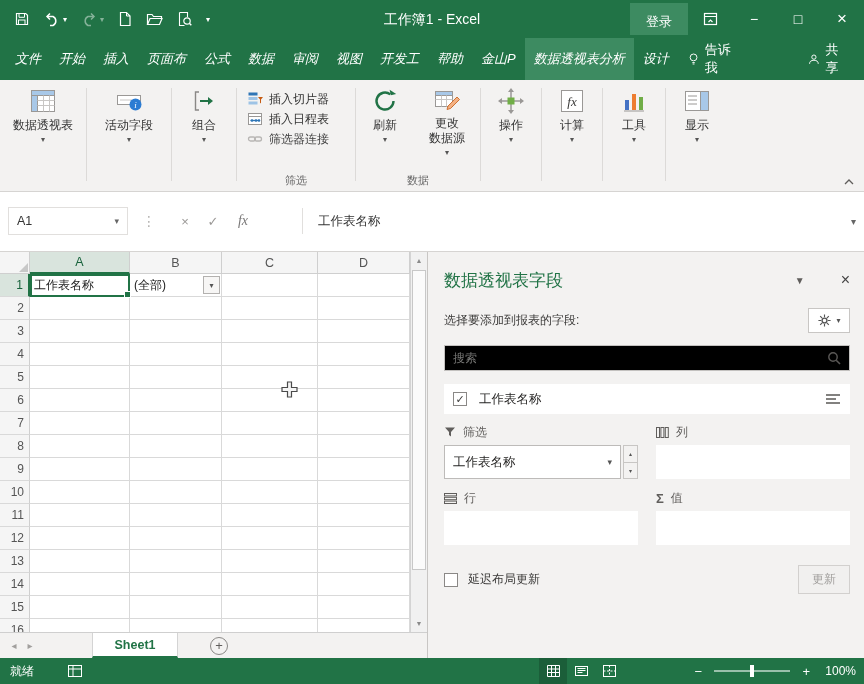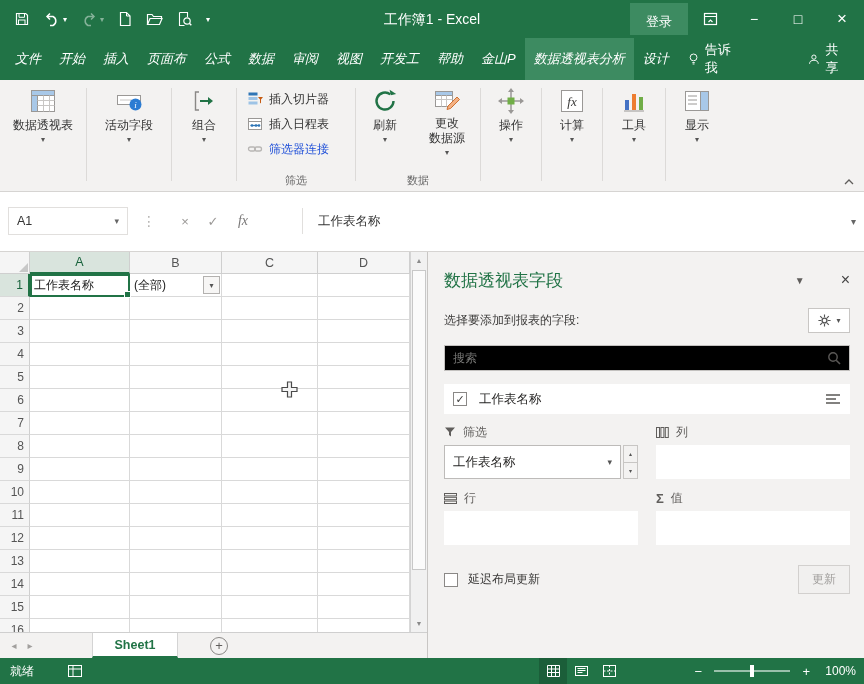--- a/index.html
+++ b/index.html
@@ -27,23 +27,23 @@
   .share { margin-left:52px; margin-right:8px; }
 
   
   .ribbon { position:absolute; top:80px; left:0; right:0; height:112px; background:#f3f2f1; border-bottom:1px solid #d6d4d2; display:flex; align-items:stretch; }
   .rgroup { position:relative; display:flex; align-items:flex-start; }
   .vsep { width:1px; background:#dcdad8; margin:8px 0 10px; }
   .bigbtn { display:flex; flex-direction:column; align-items:center; padding-top:7px; }
   .bigbtn svg { margin-bottom:3px; }
   .blabel { font-size:12px; color:#333; line-height:15px; white-space:nowrap; }
   .bcaret { font-size:8px; color:#555; margin-top:2px; }
-  .stackcol { display:flex; flex-direction:column; padding:9px 8px 0 10px; gap:5px; }
+  .stackcol { display:flex; flex-direction:column; padding:9px 8px 0 10px; }
   .sbtn { display:flex; align-items:center; gap:6px; font-size:12px; color:#333; height:20px; white-space:nowrap; }
-  .sbtn.disabled { color:#1d4ed8; }
+  .sbtn.disabled { color:#404040; }
   .glabel { position:absolute; bottom:3px; left:0; right:0; text-align:center; font-size:11px; color:#666; }
   .collapse-ribbon { position:absolute; right:10px; bottom:6px; }
 
   
   .fbar { position:absolute; top:192px; left:0; right:0; height:60px; background:#fff; border-bottom:1px solid #d6d4d2; }
   .namebox { position:absolute; left:8px; top:15px; width:120px; height:28px; border:1px solid #e1dfdd; display:flex; align-items:center; padding:0 8px; font-size:12.5px; color:#333; }
   .nbcaret { margin-left:auto; font-size:9px; color:#666; }
   .fdots { position:absolute; left:142px; top:15px; height:28px; display:flex; align-items:center; color:#b5b3b1; font-size:14px; }
   .fbtn { position:absolute; top:15px; height:28px; width:26px; display:flex; align-items:center; justify-content:center; color:#9a9896; font-size:13px; }
   .fxlabel { font-style:italic; font-family:"Liberation Serif","DejaVu Serif",serif; font-size:14px; color:#7a7878; }

